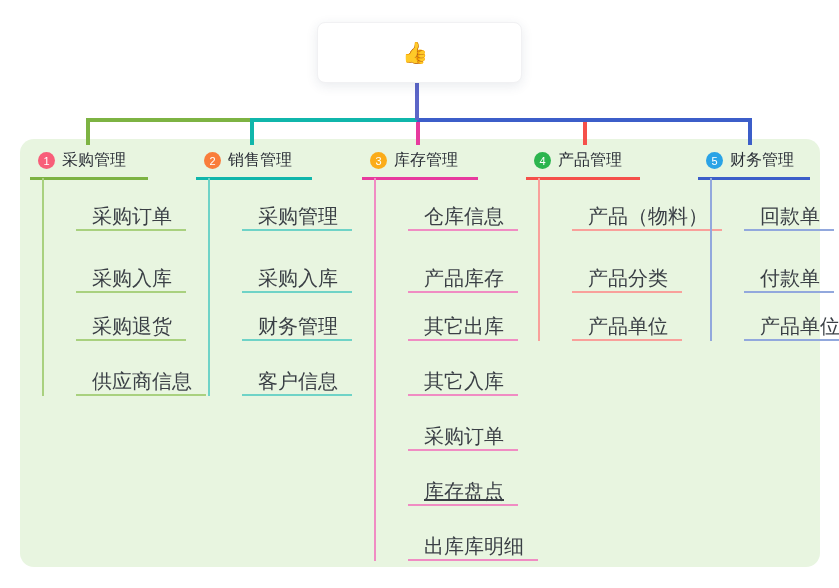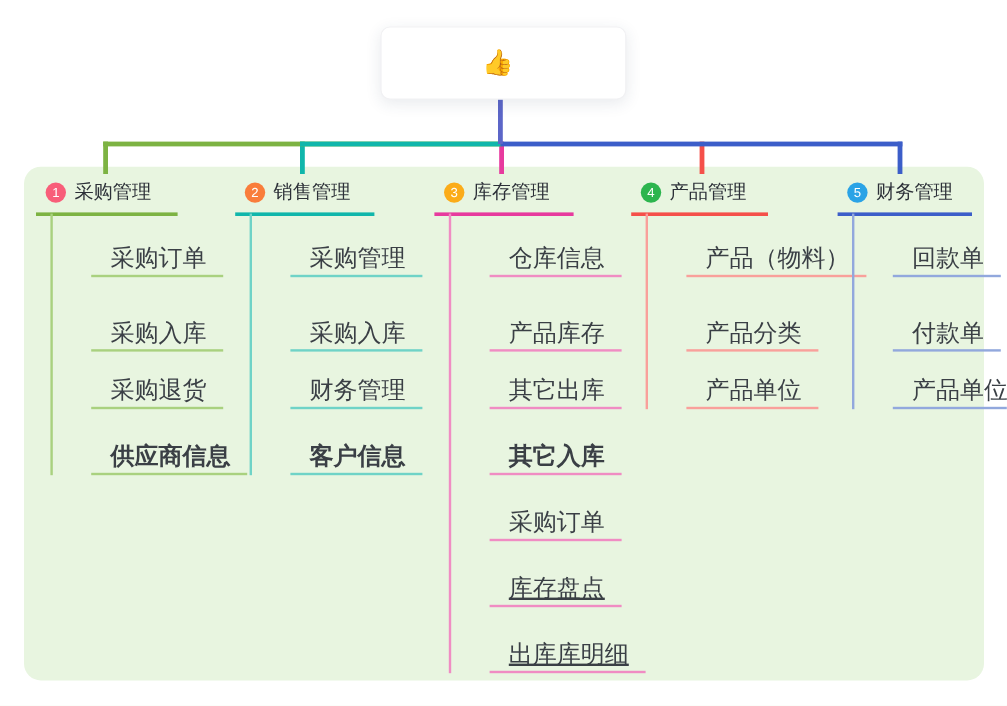--- a/index.html
+++ b/index.html
@@ -85,22 +85,22 @@
     position: absolute; left: 0; white-space: nowrap;
     font-size: 20px; line-height: 20px; color: #3a3f45;
     padding: 0 14px 3px 16px; border-bottom: 2px solid #000; cursor: default; margin-left: 34px;
   }
   .b1 .child { border-color: #a9d17f; }
   .b2 .child { border-color: #6fd3c7; }
   .b3 .child { border-color: #f08cc3; }
   .b4 .child { border-color: #f9a09b; }
   .b5 .child { border-color: #92a8dd; }
   .c0 { top: 28px; }  .c1 { top: 90px; }  .c2 { top: 138px; }
-  .c3 { top: 193px; font-weight: bold; } .c4 { top: 248px; } .c5 { top: 303px; text-decoration: underline; }
-  .c6 { top: 358px; text-decoration: underline; }
+  .c3 { top: 193px; } .c4 { top: 248px; } .c5 { top: 303px; text-decoration: underline; }
+  .c6 { top: 358px; }
 </style>
 </head>
 <body>
 
 <div class="stage">
 
   <div class="panel"></div>
 
   <div class="line drop drop-1"></div>
   <div class="line drop drop-2"></div>

